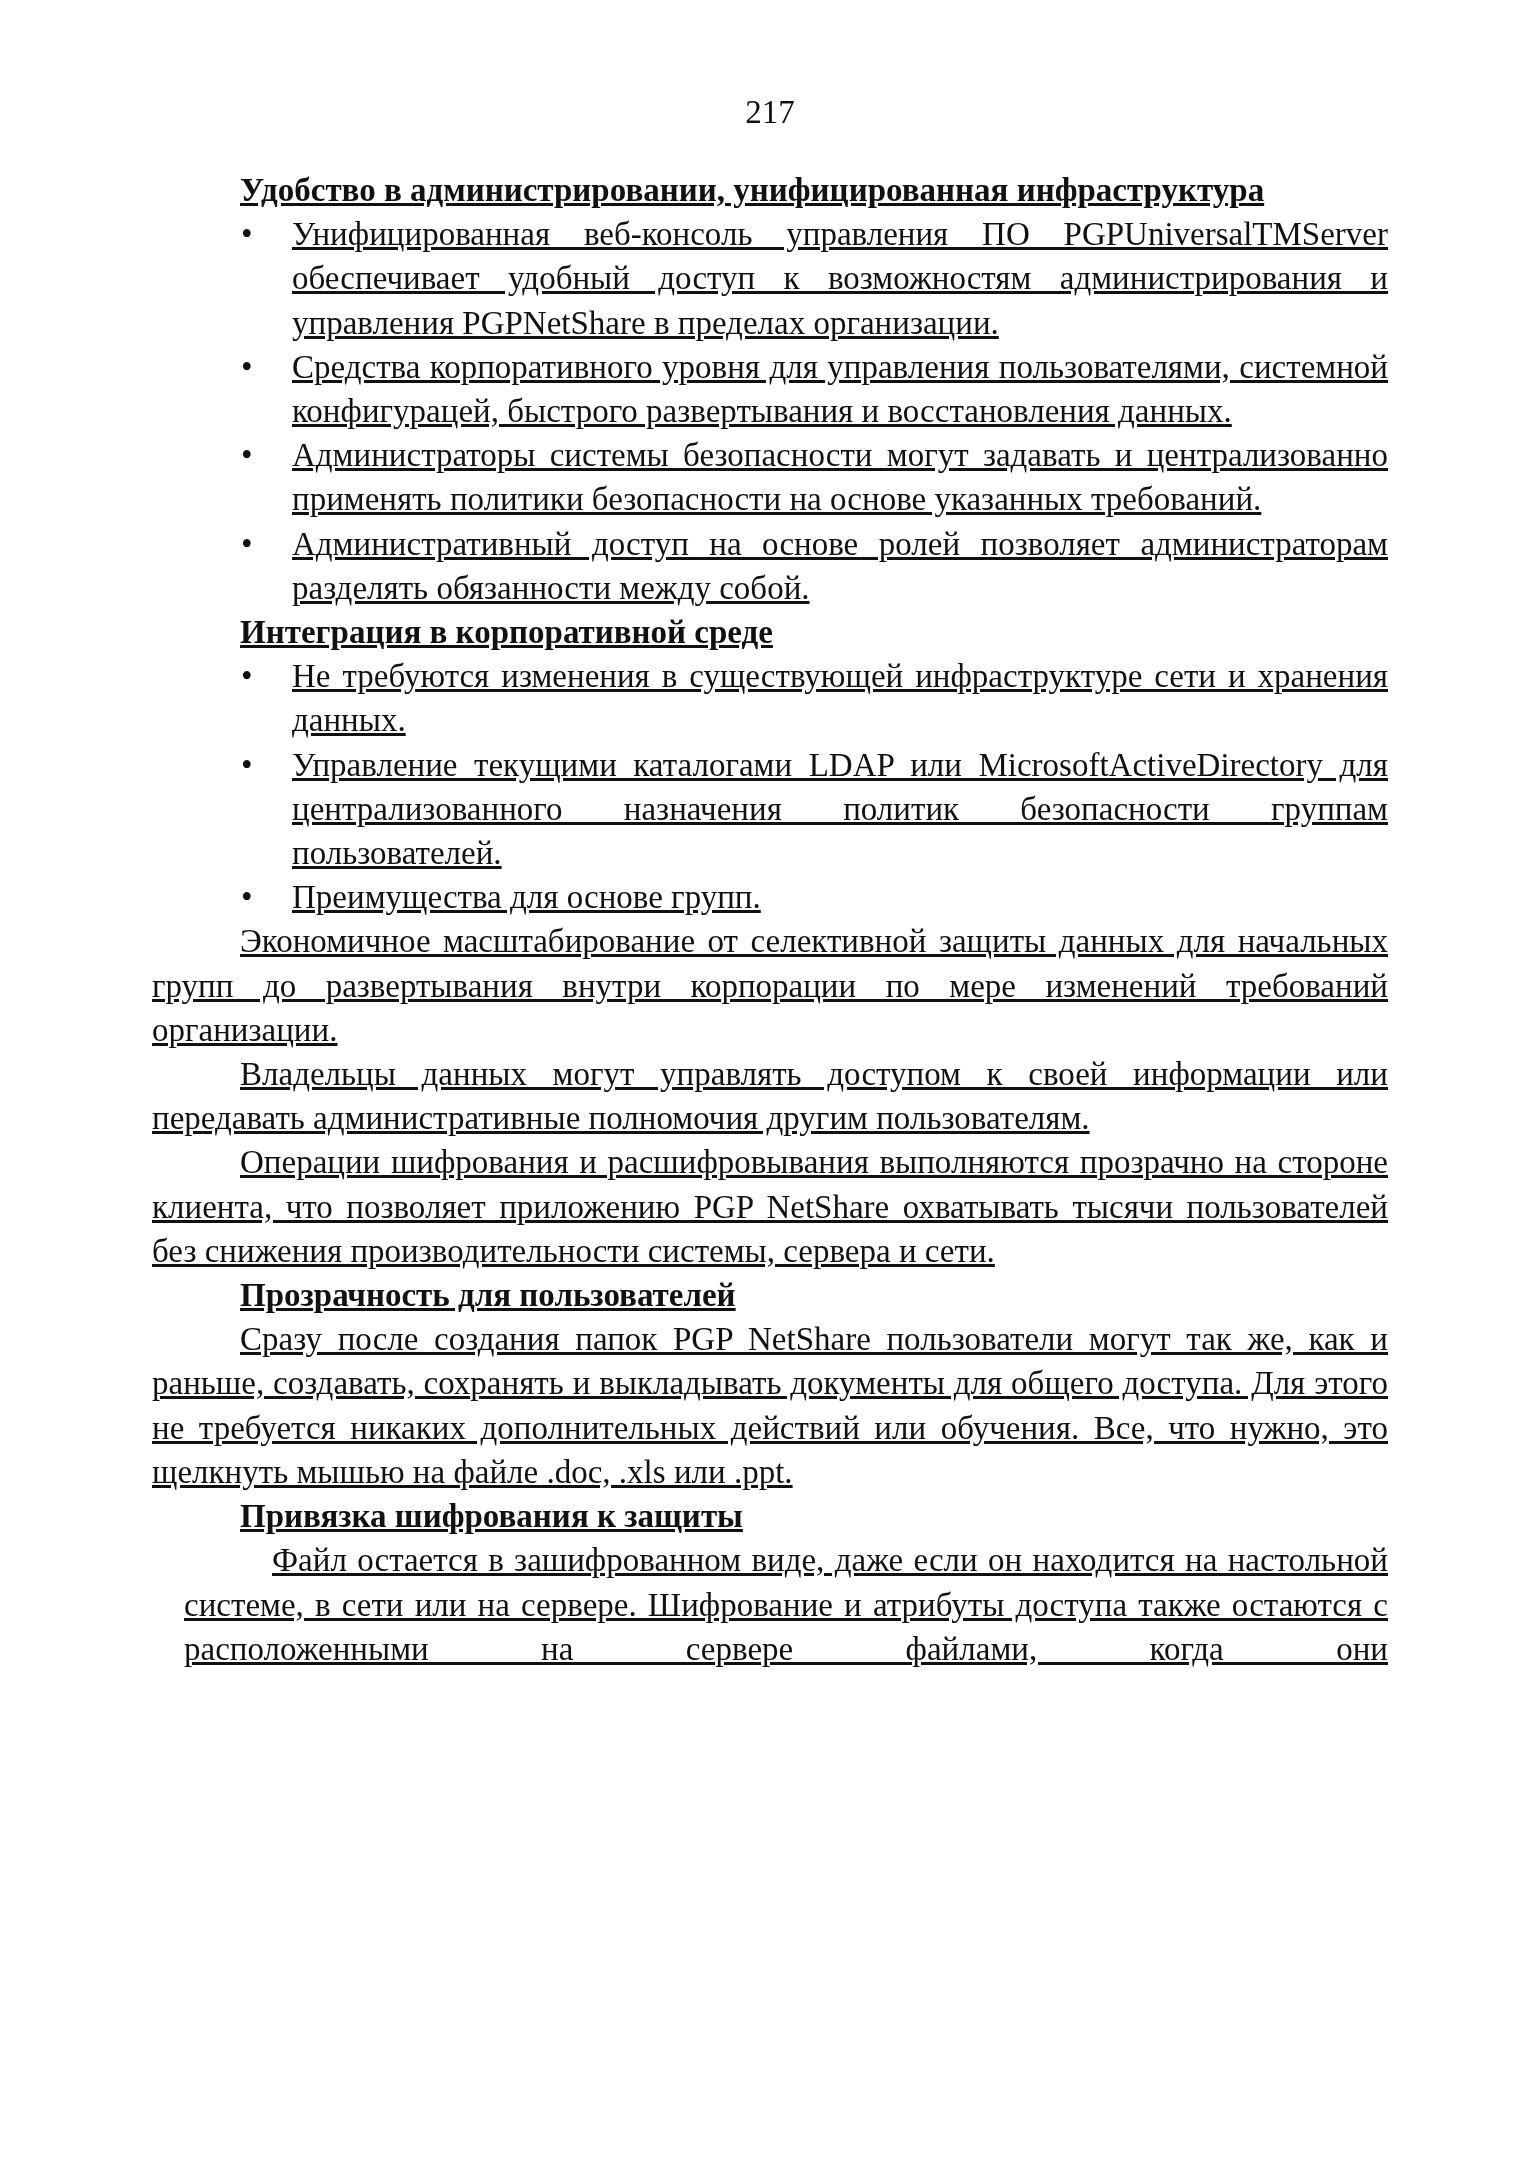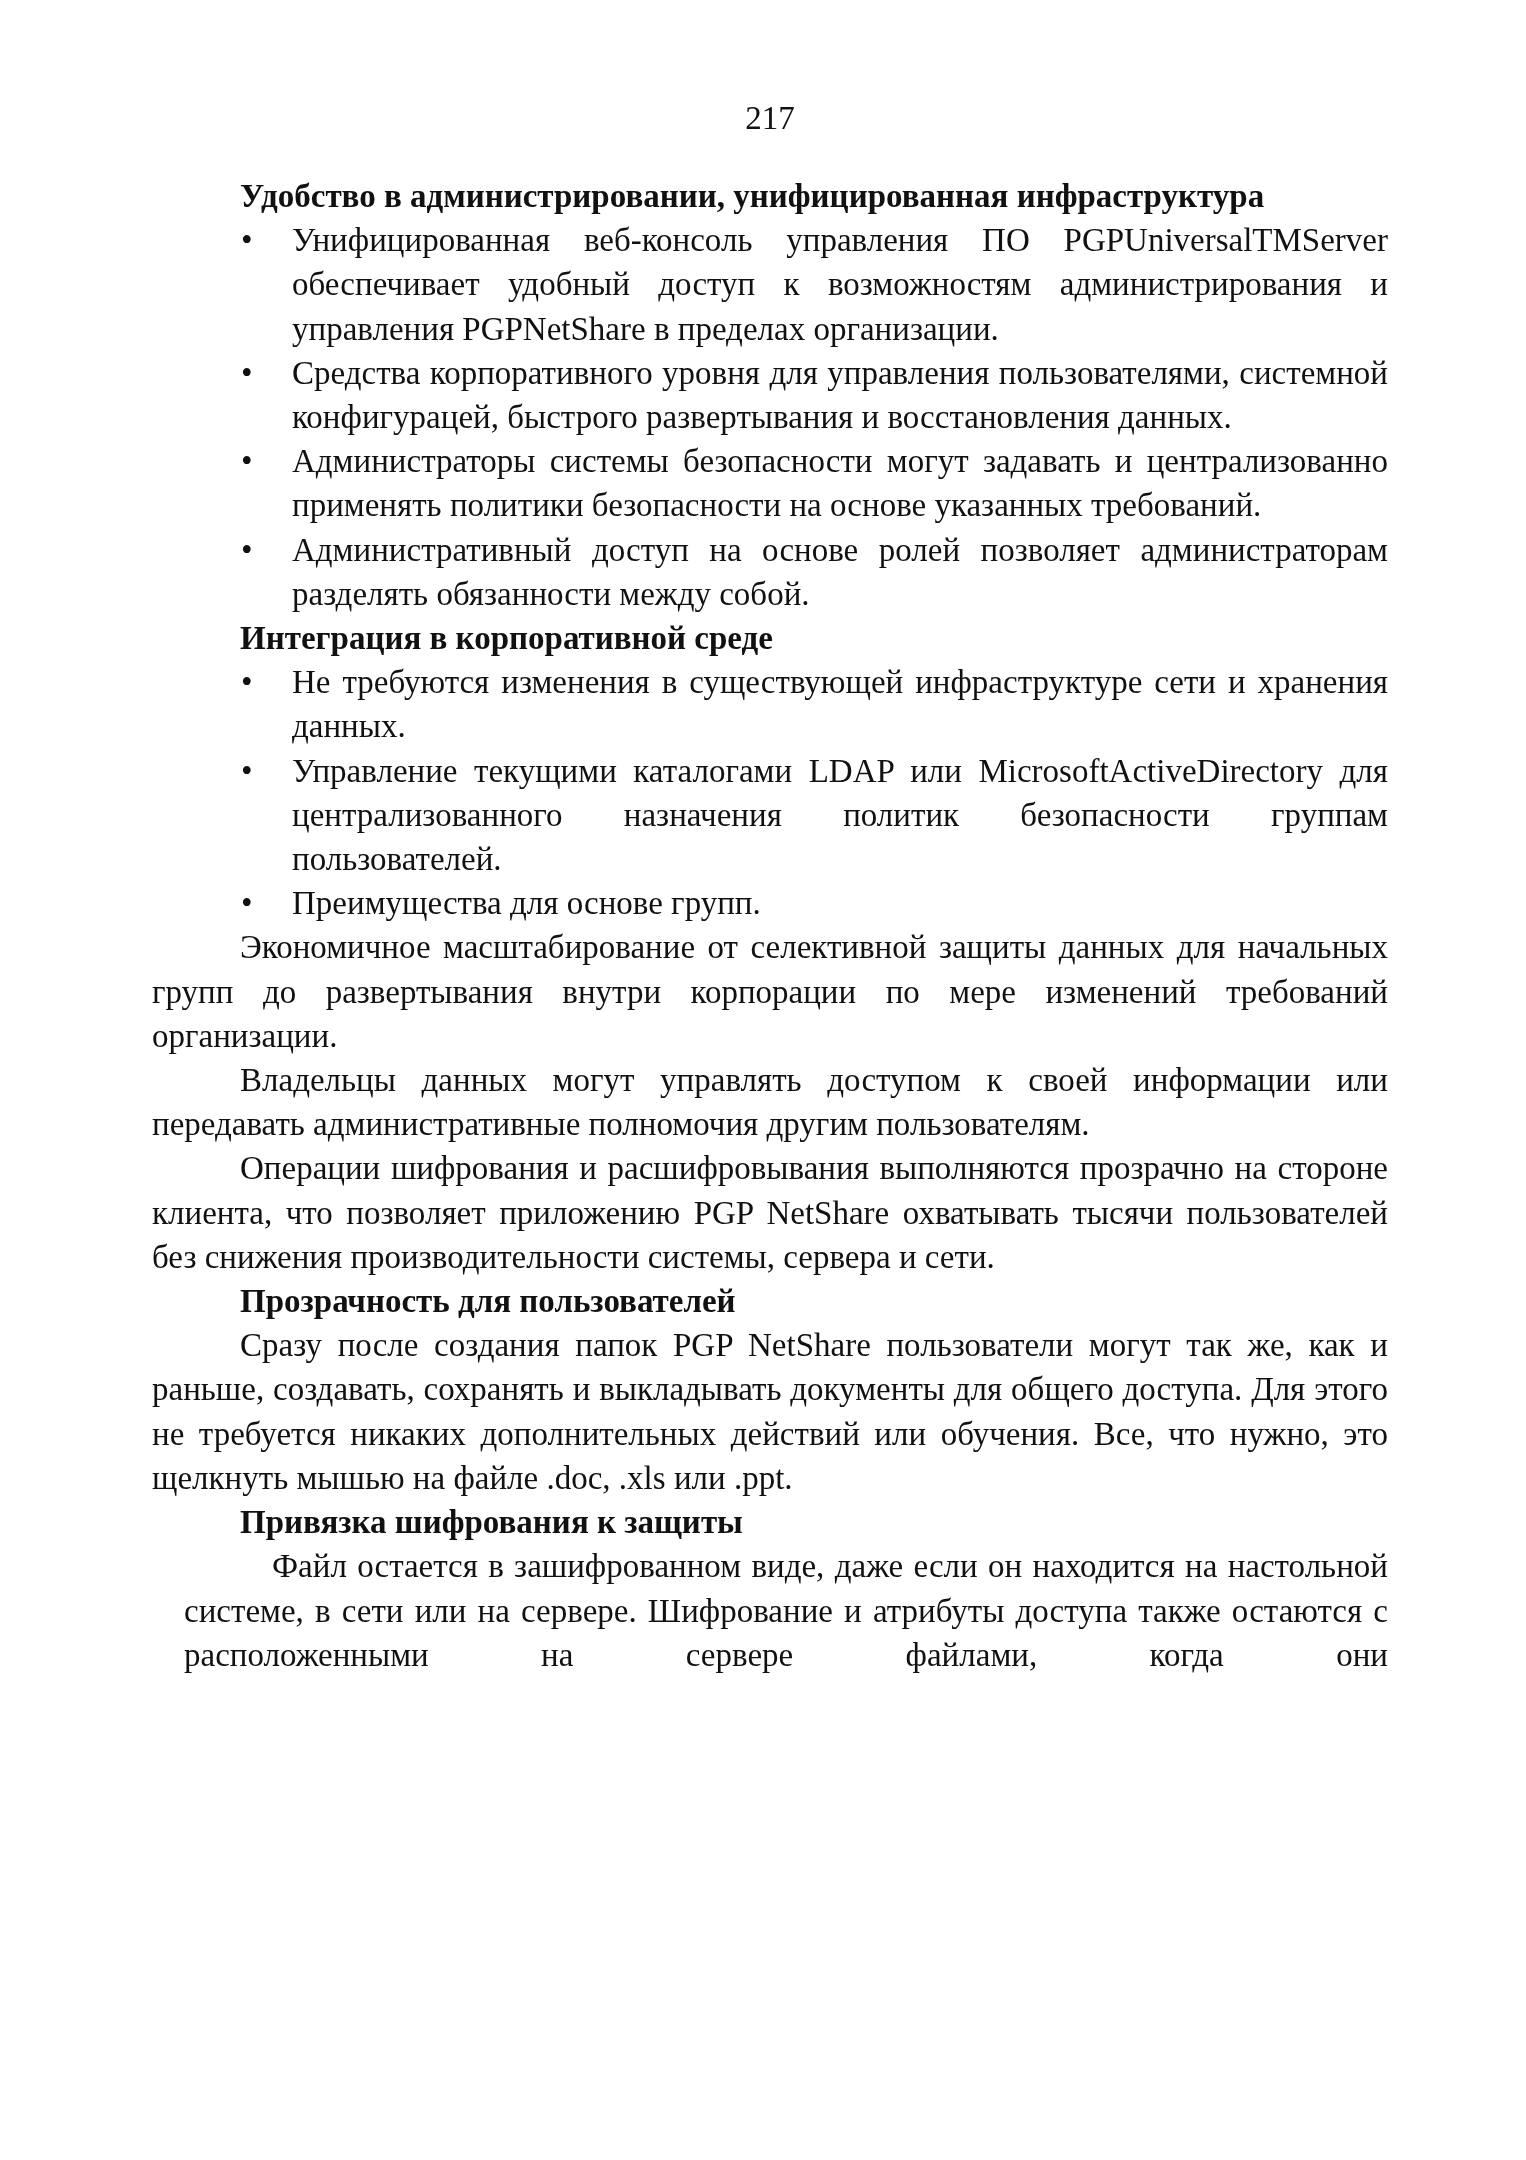--- a/index.html
+++ b/index.html
@@ -11,35 +11,36 @@
       width: 1526px;
       height: 2160px;
       position: relative;
       overflow: hidden;
       font-family: "Liberation Serif", "DejaVu Serif", serif;
       color: #111111;
     }
     .page {
       position: absolute;
       left: 152px;
-      top: 96px;
+      top: 90px;
       width: 1236px;
     }
     .page-number {
       text-align: center;
       font-size: 33px;
       line-height: 44px;
       height: 44px;
       margin-bottom: 34px;
     }
     .text {
       font-size: 33px;
       line-height: 44.2px;
       text-align: justify;
       hyphens: manual;
+      text-decoration: underline;
     }
     .heading {
       font-weight: bold;
       text-indent: 88px;
       text-align: left;
       margin: 0;
     }
     .heading.wrap {
       text-align: justify;
       text-align-last: left;

